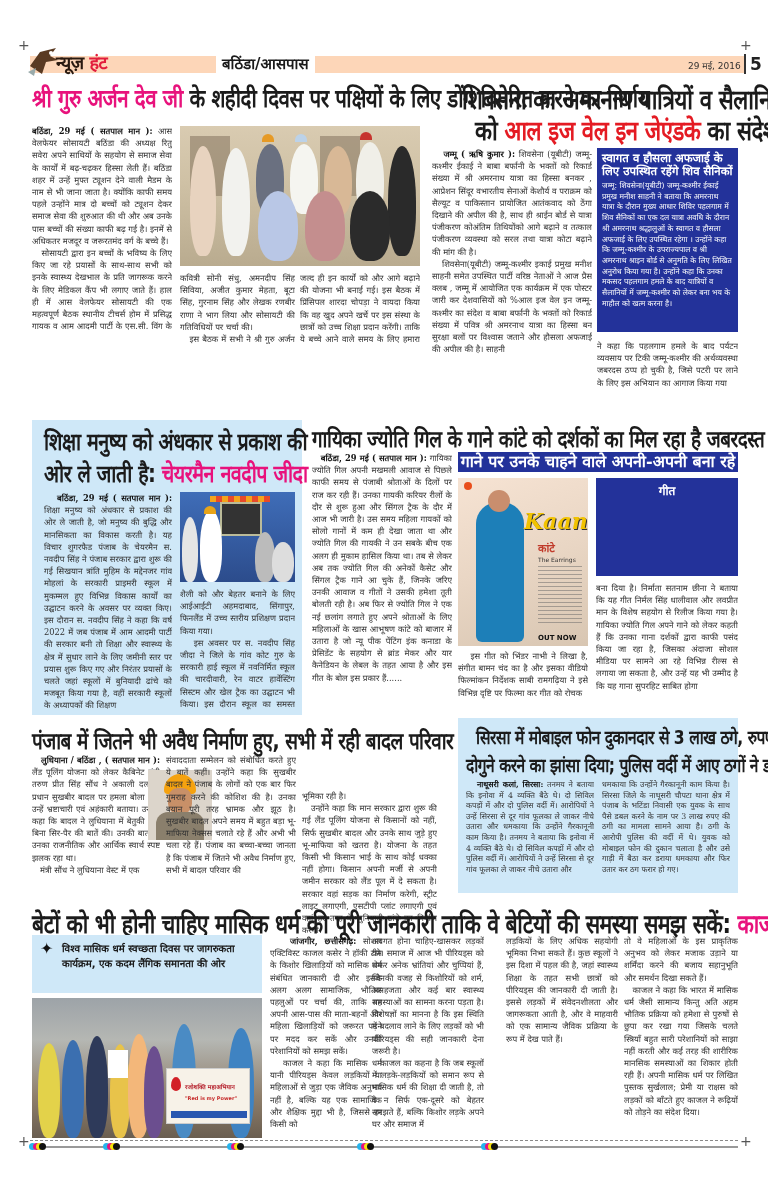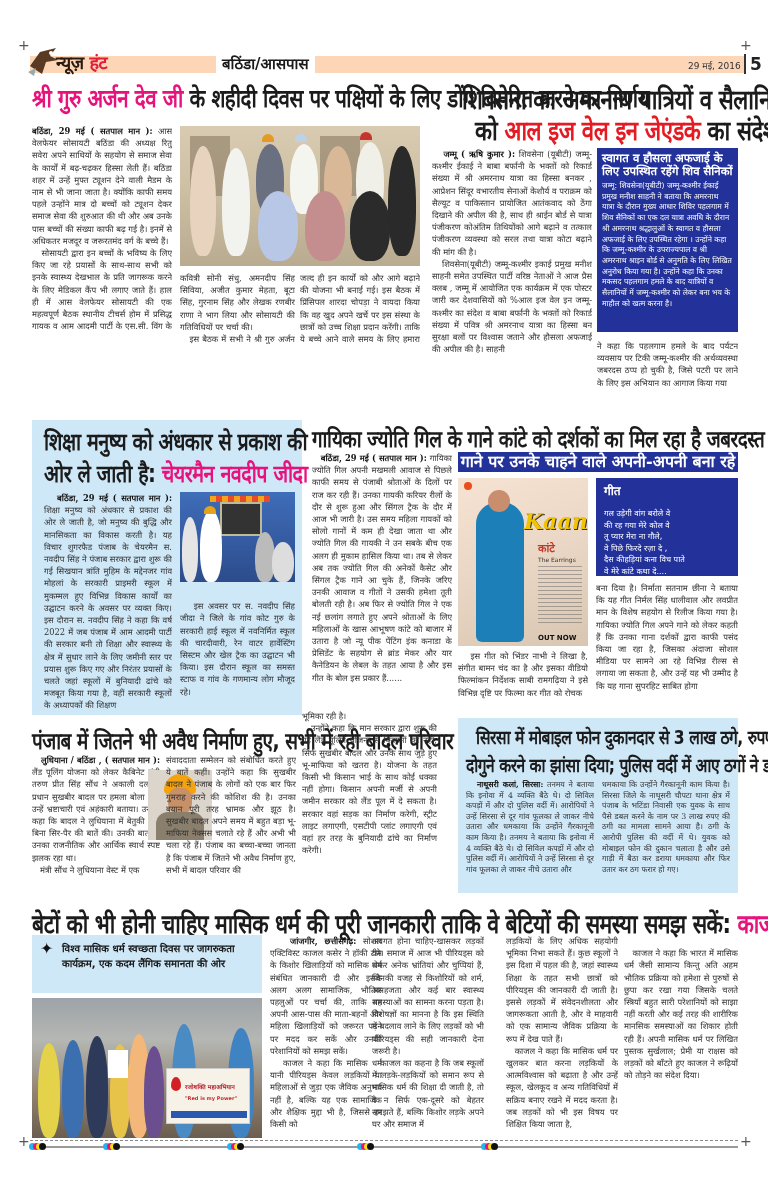--- a/index.html
+++ b/index.html
@@ -118,21 +118,21 @@
   <div class="abs" style="left:148px;top:72px;width:115px;height:90px;background:linear-gradient(180deg,#3f6db8,#2c4c8c);overflow:hidden">
     <div class="abs" style="left:40px;top:10px;width:42px;height:34px;background:#333;border:2px solid #bb9"></div>
     <div class="abs" style="left:30px;top:4px;width:60px;height:6px;background:repeating-linear-gradient(90deg,#f4a41c 0 6px,#e84a2a 6px 12px)"></div>
     <div class="person" style="left:2px;top:25px;width:16px;height:65px;background:#e5e5e5"></div>
     <div class="person" style="left:20px;top:18px;width:22px;height:72px;background:#fff"></div>
     <div class="abs" style="left:24px;top:14px;width:12px;height:8px;border-radius:6px 6px 0 0;background:#e8a418"></div>
     <div class="person" style="left:75px;top:40px;width:20px;height:50px;background:#bbb"></div>
     <div class="person" style="left:92px;top:50px;width:22px;height:40px;background:#ddd"></div>
   </div>
   <div class="col abs" style="left:148px;top:168px;width:115px;height:122px">
-    <br>
+    <span>शैली को और बेहतर बनाने के लिए आईआईटी अहमदाबाद, सिंगापुर, फिनलैंड में उच्च स्तरीय प्रशिक्षण प्रदान किया गया।</span><br>
     &nbsp;&nbsp;&nbsp;<span>इस अवसर पर स. नवदीप सिंह जीदा ने जिले के गांव कोट गुरु के सरकारी हाई स्कूल में नवनिर्मित स्कूल की चारदीवारी, रेन वाटर हार्वेस्टिंग सिस्टम और खेल ट्रैक का उद्घाटन भी किया। इस दौरान स्कूल का समस्त स्टाफ व गांव के गणमान्य लोग मौजूद रहे।</span>
   </div>
 </div>
 
 <div>
   <div class="head abs" style="left:312px;top:422px;font-size:23px">गायिका ज्योति गिल के गाने कांटे को दर्शकों का मिल रहा है जबरदस्त रिस्पॉन्स</div>
   <div class="col abs" style="left:312px;top:452px;width:140px;height:262px">
     &nbsp;&nbsp;&nbsp;<b class="dateline">बठिंडा, 29 मई ( सतपाल मान ):</b>
     <span>गायिका ज्योति गिल अपनी मखमली आवाज से पिछले काफी समय से पंजाबी श्रोताओं के दिलों पर राज कर रही हैं। उनका गायकी करियर रीलों के दौर से शुरू हुआ और सिंगल ट्रैक के दौर में आज भी जारी है। उस समय महिला गायकों को सोलो गानों में कम ही देखा जाता था और ज्योति गिल की गायकी ने उन सबके बीच एक अलग ही मुकाम हासिल किया था। तब से लेकर अब तक ज्योति गिल की अनेकों कैसेट और सिंगल ट्रैक गाने आ चुके हैं, जिनके जरिए उनकी आवाज व गीतों ने उसकी हमेशा तूती बोलती रही है। अब फिर से ज्योति गिल ने एक नई छलांग लगाते हुए अपने श्रोताओं के लिए महिलाओं के खास आभूषण कांटे को बाजार में उतारा है जो न्यू पीक पेंटिंग इंक कनाडा के प्रेसिडेंट के सहयोग से ब्रांड मेकर और यार कैनेडियन के लेबल के तहत आया है और इस गीत के बोल इस प्रकार हैं......</span>
   </div>
@@ -141,29 +141,21 @@
     <div class="abs" style="left:6px;top:4px;width:8px;height:8px;border-radius:50%;background:#e94e1b"></div>
     <div class="abs" style="left:18px;top:24px;width:48px;height:140px;border-radius:22px 22px 6px 6px;background:#1d7fb8"></div>
     <div class="abs" style="left:30px;top:12px;width:22px;height:22px;border-radius:50%;background:#c98e6e"></div>
     <div class="abs" style="left:66px;top:30px;font:italic bold 22px 'DejaVu Serif',serif;color:#f2c300;text-shadow:1px 1px 0 #333">Kaante</div>
     <div class="abs" style="left:80px;top:62px;font:bold 11px 'DejaVu Sans',sans-serif;color:#c03a2a">कांटे</div>
     <div class="abs" style="left:80px;top:78px;font:6px 'DejaVu Sans',sans-serif;color:#333">The Earrings</div>
     <div class="abs" style="left:80px;top:88px;width:44px;height:60px;background:repeating-linear-gradient(180deg,#666 0 1px,transparent 1px 4px);opacity:.5"></div>
     <div class="abs" style="left:80px;top:156px;font:bold 7px 'DejaVu Sans',sans-serif;color:#111">OUT NOW</div>
   </div>
   <div class="bluebox abs" style="left:596px;top:478px;width:142px;height:98px;padding:4px 8px">
-    <div style="font-weight:bold;font-size:12px;margin-bottom:9px">गीत</div>
-    <div style="font-size:8px;line-height:11.5px">
-      <div>गल उड़ेगी वांग बरोले वे</div>
-      <div>की रह गया मेरे कोल वे</div>
-      <div>तू प्यार मेरा ना गौले,</div>
-      <div>वे पिछे फिरदे रज़ा दे ,</div>
-      <div>दैस कीहड़ियां कना विच पाते</div>
-      <div>वे मेरे कांटे कथा दे....</div>
-    </div>
+    <div style="text-align:center;font-weight:bold;font-size:12px;margin-bottom:3px">गीत</div>
   </div>
   <div class="col abs" style="left:458px;top:650px;width:130px;height:50px">
     &nbsp;&nbsp;&nbsp;<span>इस गीत को भिंडर नाभी ने लिखा है, संगीत बामन चंद का है और इसका वीडियो फिल्मांकन निर्देशक साबी रामगढ़िया ने इसे विभिन्न दृष्टि पर फिल्मा कर गीत को रोचक</span>
   </div>
   <div class="col abs" style="left:596px;top:582px;width:142px;height:120px">
     <span>बना दिया है। निर्माता सतनाम छीना ने बताया कि यह गीत निर्मल सिंह धालीवाल और लवप्रीत मान के विशेष सहयोग से रिलीज किया गया है। गायिका ज्योति गिल अपने गाने को लेकर कहती हैं कि उनका गाना दर्शकों द्वारा काफी पसंद किया जा रहा है, जिसका अंदाजा सोशल मीडिया पर सामने आ रहे विभिन्न रील्स से लगाया जा सकता है, और उन्हें यह भी उम्मीद है कि यह गाना सुपरहिट साबित होगा</span>
   </div>
 </div>
 
 <div>
@@ -174,21 +166,21 @@
     &nbsp;&nbsp;&nbsp;<span>मंत्री सौंध ने लुधियाना वेस्ट में एक</span>
   </div>
   <div class="abs" style="left:148px;top:770px;width:64px;height:70px;background:#dcd5cb;overflow:hidden">
     <div class="abs" style="left:16px;top:4px;width:32px;height:20px;border-radius:16px 16px 4px 4px;background:#f5a20f"></div>
     <div class="abs" style="left:20px;top:18px;width:24px;height:26px;border-radius:40%;background:#c89068"></div>
     <div class="abs" style="left:8px;top:42px;width:48px;height:30px;border-radius:12px 12px 0 0;background:#8a7f6c"></div>
   </div>
   <div class="col abs" style="left:166px;top:754px;width:130px;height:146px">
     <span>संवाददाता सम्मेलन को संबोधित करते हुए ये बातें कहीं। उन्होंने कहा कि सुखबीर बादल ने पंजाब के लोगों को एक बार फिर गुमराह करने की कोशिश की है। उनका बयान पूरी तरह भ्रामक और झूठ है। सुखबीर बादल अपने समय में बहुत बड़ा भू-माफिया नेक्सस चलाते रहे हैं और अभी भी चला रहे हैं। पंजाब का बच्चा-बच्चा जानता है कि पंजाब में जितने भी अवैध निर्माण हुए, सभी में बादल परिवार की</span>
   </div>
-  <div class="col abs" style="left:302px;top:710px;width:135px;height:146px">
+  <div class="col abs" style="left:302px;top:790px;width:135px;height:146px">
     <span>भूमिका रही है।</span><br>
     &nbsp;&nbsp;&nbsp;<span>उन्होंने कहा कि मान सरकार द्वारा शुरू की गई लैंड पूलिंग योजना से किसानों को नहीं, सिर्फ सुखबीर बादल और उनके साथ जुड़े हुए भू-माफिया को खतरा है। योजना के तहत किसी भी किसान भाई के साथ कोई धक्का नहीं होगा। किसान अपनी मर्जी से अपनी जमीन सरकार को लैंड पूल में दे सकता है। सरकार वहां सड़क का निर्माण करेगी, स्ट्रीट लाइट लगाएगी, एसटीपी प्लांट लगाएगी एवं वहां हर तरह के बुनियादी ढांचे का निर्माण करेगी।</span>
   </div>
 </div>
 
 <div class="lightblue abs" style="left:458px;top:718px;width:280px;height:175px">
   <div class="head abs" style="left:18px;top:6px;font-size:19px">सिरसा में मोबाइल फोन दुकानदार से 3 लाख ठगे, रुपए</div>
   <div class="head abs" style="left:8px;top:34px;font-size:19px">दोगुने करने का झांसा दिया; पुलिस वर्दी में आए ठगों ने डराया</div>
   <div class="col abs" style="left:8px;top:62px;width:128px;height:110px;font-size:7.8px;line-height:10.6px">
     &nbsp;&nbsp;&nbsp;<b class="dateline">नाथूसरी कलां, सिरसा:</b>
@@ -228,24 +220,24 @@
     &nbsp;&nbsp;&nbsp;<b class="dateline">जांजगीर, छत्तीसगढ़:</b>
     <span>सोशल एक्टिविस्ट काजल कसेर ने हॉकी टीम के किशोर खिलाड़ियों को मासिक धर्म संबंधित जानकारी दी और इसके अलग अलग सामाजिक, भौतिक पहलुओं पर चर्चा की, ताकि वह अपनी आस-पास की माता-बहनों और महिला खिलाड़ियों को जरूरत पड़ने पर मदद कर सकें और उनकी परेशानियों को समझ सकें।</span><br>
     &nbsp;&nbsp;&nbsp;<span>काजल ने कहा कि मासिक धर्म यानी पीरियड्स केवल लड़कियों या महिलाओं से जुड़ा एक जैविक अनुभव नहीं है, बल्कि यह एक सामाजिक और शैक्षिक मुद्दा भी है, जिससे हर किसी को</span>
   </div>
   <div class="col abs" style="left:372px;top:935px;width:112px;height:200px">
     <span>अवगत होना चाहिए-खासकर लड़कों को। समाज में आज भी पीरियड्स को लेकर अनेक भ्रांतियां और चुप्पियां हैं, जिनकी वजह से किशोरियों को शर्म, असहजता और कई बार स्वास्थ्य समस्याओं का सामना करना पड़ता है। विशेषज्ञों का मानना है कि इस स्थिति में बदलाव लाने के लिए लड़कों को भी पीरियड्स की सही जानकारी देना जरूरी है।</span><br>
     &nbsp;&nbsp;&nbsp;<span>काजल का कहना है कि जब स्कूलों में लड़के-लड़कियों को समान रूप से मासिक धर्म की शिक्षा दी जाती है, तो वे न सिर्फ एक-दूसरे को बेहतर समझते हैं, बल्कि किशोर लड़के अपने घर और समाज में</span>
   </div>
   <div class="col abs" style="left:506px;top:935px;width:112px;height:200px">
     <span>लड़कियों के लिए अधिक सहयोगी भूमिका निभा सकते हैं। कुछ स्कूलों ने इस दिशा में पहल की है, जहां स्वास्थ्य शिक्षा के तहत सभी छात्रों को पीरियड्स की जानकारी दी जाती है। इससे लड़कों में संवेदनशीलता और जागरूकता आती है, और वे माहवारी को एक सामान्य जैविक प्रक्रिया के रूप में देख पाते हैं।</span><br>
-    &nbsp;&nbsp;&nbsp;<span>काजल ने कहा कि मासिक धर्म पर खुलकर बात करना लड़कियों के आत्मविश्वास को बढ़ाता है और उन्हें स्कूल, खेलकूद व अन्य गतिविधियों में सक्रिय बनाए रखने में मदद करता है। जब लड़कों को भी इस विषय पर शिक्षित किया जाता है,</span>
+    &nbsp;&nbsp;&nbsp;
   </div>
   <div class="col abs" style="left:624px;top:935px;width:114px;height:200px">
-    <br>
+    <span>तो वे महिलाओं के इस प्राकृतिक अनुभव को लेकर मजाक उड़ाने या शर्मिंदा करने की बजाय सहानुभूति और समर्थन दिखा सकते हैं।</span><br>
     &nbsp;&nbsp;&nbsp;<span>काजल ने कहा कि भारत में मासिक धर्म जैसी सामान्य किन्तु अति अहम भौतिक प्रक्रिया को हमेशा से पुरुषों से छुपा कर रखा गया जिसके चलते स्त्रियाँ बहुत सारी परेशानियों को साझा नहीं करती और कई तरह की शारीरिक मानसिक समस्याओं का शिकार होती रही हैं। अपनी मासिक धर्म पर लिखित पुस्तक सुर्खलाल; प्रेमी या राक्षस को लड़कों को बाँटते हुए काजल ने रूढ़ियों को तोड़ने का संदेश दिया।</span>
   </div>
 </div>
 
 <div class="rule" style="top:1140px"></div>
 <div class="cmyk" style="left:30px;width:708px"></div>
 <div>
   <span class="dot" style="left:29px;background:#27b4ec"></span>
     <span class="dot" style="left:33px;background:#e8127c"></span>
     <span class="dot" style="left:36px;background:#f6e30c"></span>

